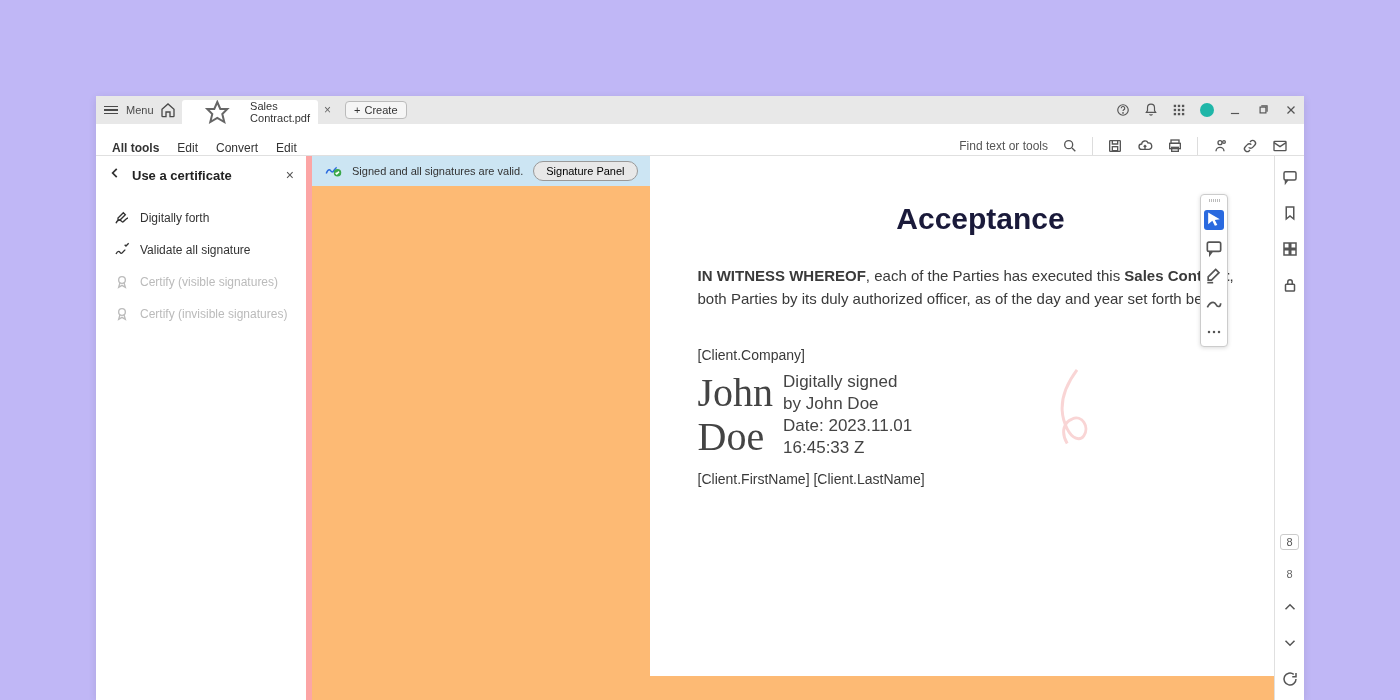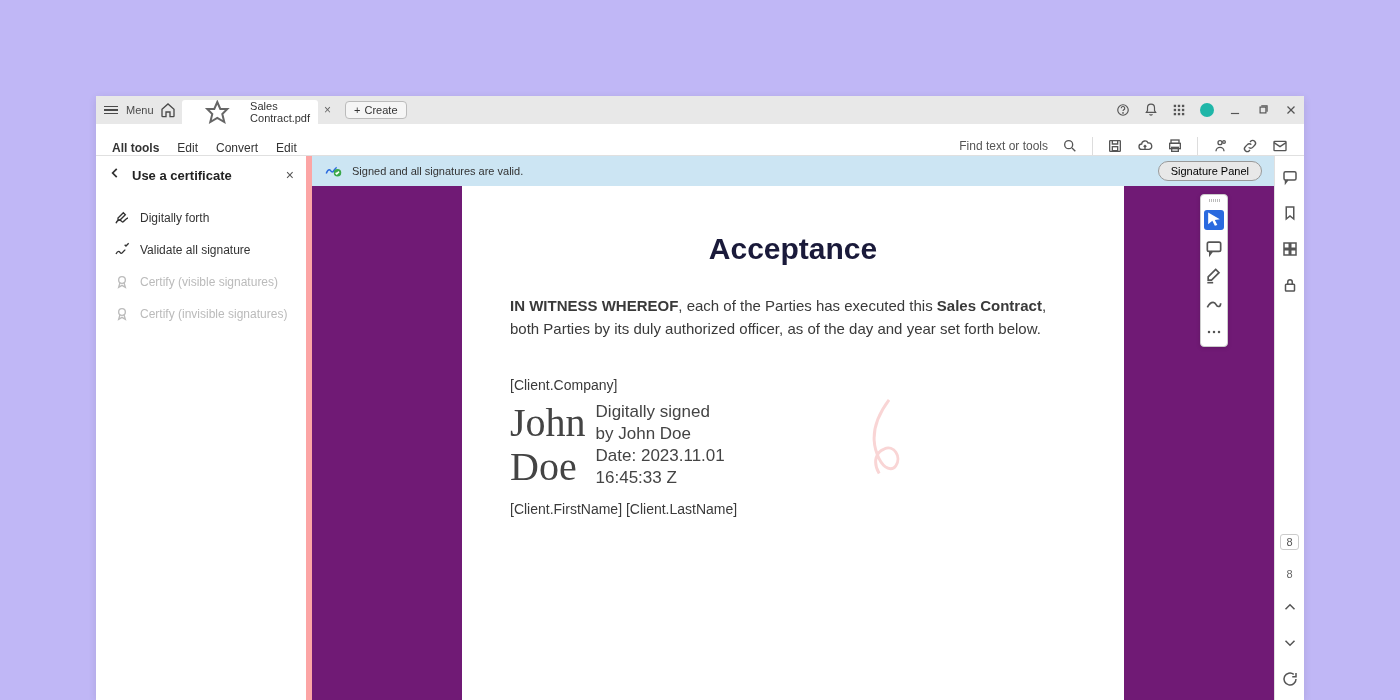--- a/index.html
+++ b/index.html
@@ -38,21 +38,21 @@
 .sidebar-header { display: flex; align-items: center; padding: 10px 12px; gap: 10px; }
 .sidebar-title { font-size: 13px; font-weight: 700; color: #222; flex: 1; }
 .sidebar-close { font-size: 14px; color: #555; cursor: pointer; }
 .sidebar-back { cursor: pointer; }
 .sidebar-list { padding: 8px 8px; }
 .sb-item { display: flex; align-items: center; gap: 10px; padding: 8px 10px; font-size: 12px; color: #333; cursor: pointer; border-radius: 4px; }
 .sb-item.disabled { color: #bbb; cursor: default; }
 .sb-icon { width: 16px; height: 16px; display: flex; align-items: center; justify-content: center; }
 
 
-.content-wrap { flex: 1; display: flex; flex-direction: column; background: #701a75; position: relative; }
+.content-wrap { flex: 1; display: flex; flex-direction: row; background: #fdba74; position: relative; }
 .banner { height: 30px; background: #cce5f3; display: flex; align-items: center; padding: 0 12px; gap: 10px; }
 .banner-icon { color: #2a7a3c; }
 .banner-text { font-size: 11px; color: #333; }
 .sig-panel-btn { margin-left: auto; border: 1px solid #999; background: #e8e8e8; border-radius: 12px; padding: 3px 12px; font-size: 11px; cursor: pointer; }
 
 .canvas { flex: 1; overflow: auto; position: relative; }
 .page { width: 662px; min-height: 520px; background: #fff; margin: 0 auto; padding: 46px 48px; color: #2a2a2a; }
 .page h1 { font-size: 30px; font-weight: 700; color: #1a1a3a; margin-bottom: 28px; text-align: center; }
 .para { font-size: 15px; line-height: 1.55; color: #3a3a3a; margin-bottom: 36px; }
 .para b { font-weight: 700; }

